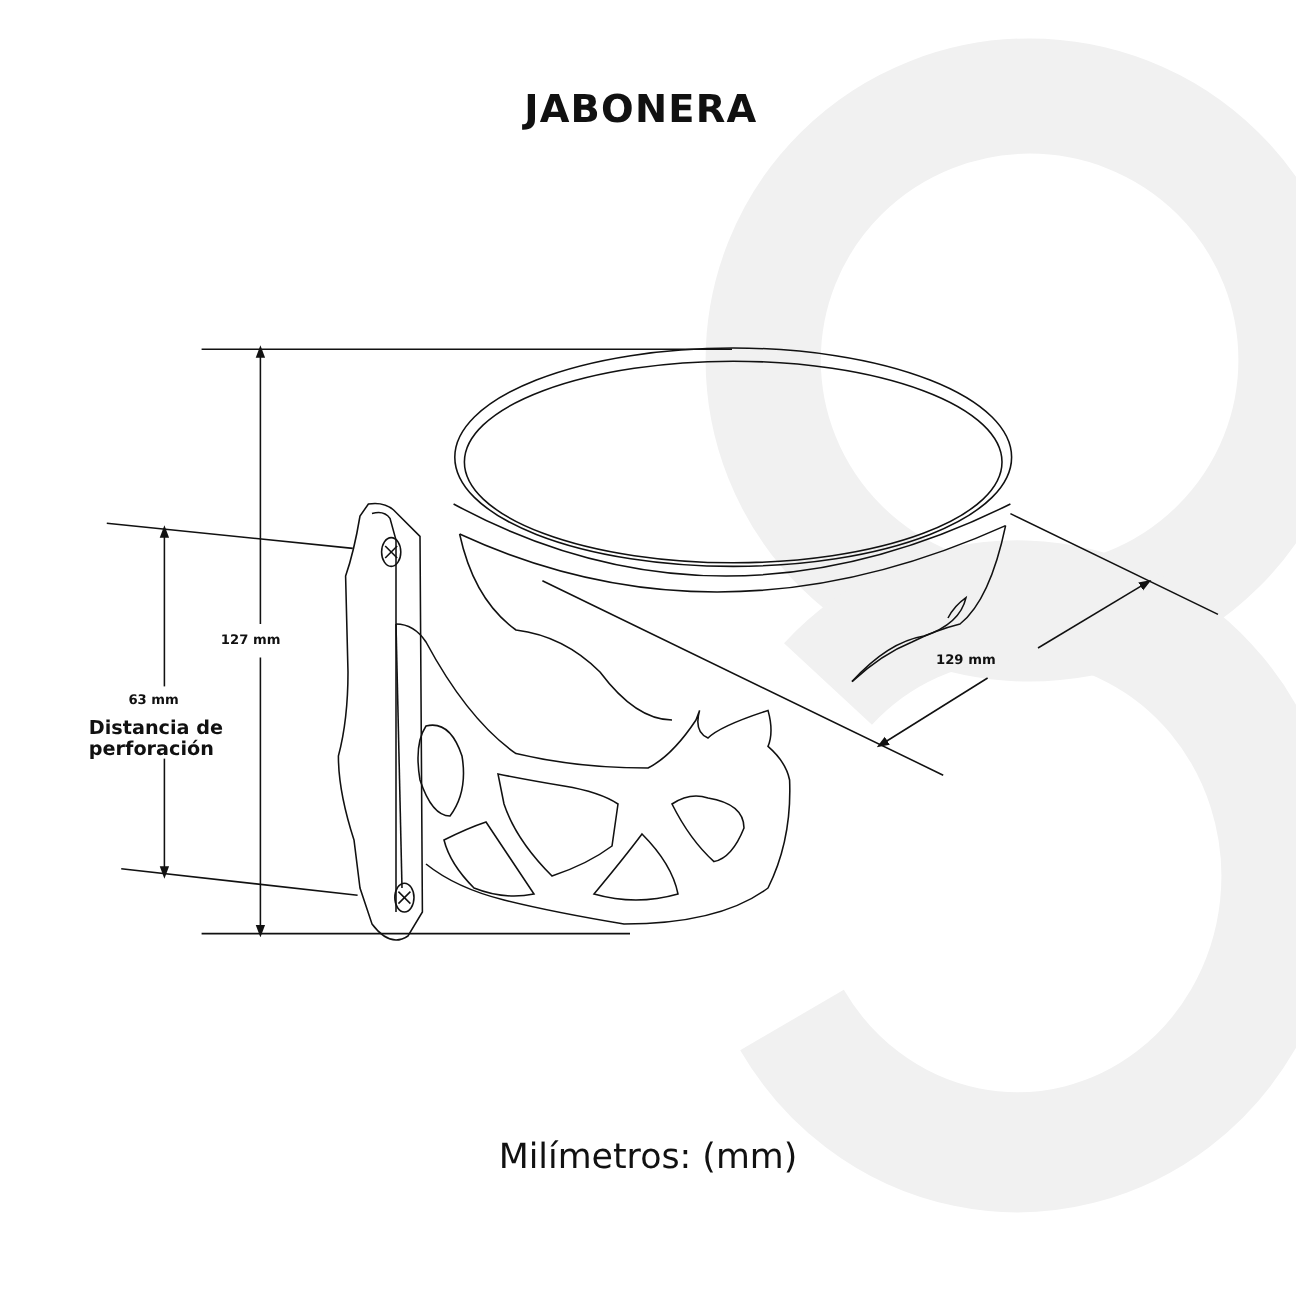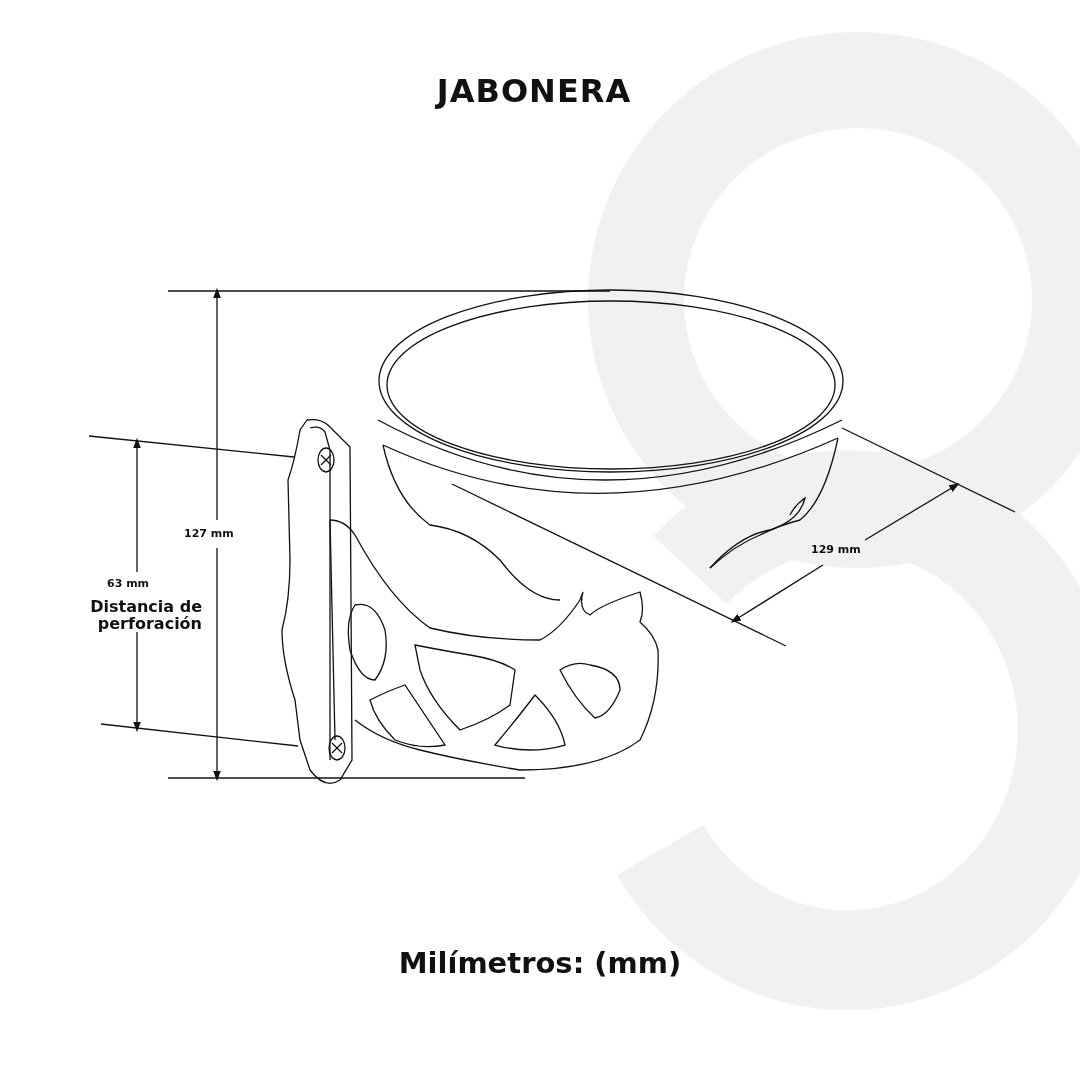--- a/index.html
+++ b/index.html
@@ -3,27 +3,27 @@
 <meta charset="utf-8">
 <style>
   html, body { margin: 0; padding: 0; background: #ffffff; }
   body { width: 1080px; height: 1080px; position: relative; overflow: hidden;
          font-family: "DejaVu Sans", "Liberation Sans", sans-serif; }
   .bg-mark { position: absolute; left: 0; top: 0; width: 1080px; height: 1080px; }
   .drawing { position: absolute; left: 0; top: 0; width: 1080px; height: 1080px; }
   .title { position: absolute; top: 72px; left: 0; width: 1068px; text-align: center;
            font-weight: bold; font-size: 32px; letter-spacing: 1px; color: #111111; }
   .footer { position: absolute; top: 946px; left: 0; width: 1080px; text-align: center;
-            font-weight: bold; font-size: 29px; color: #111111; }
+            font-weight: normal; font-size: 29px; color: #111111; }
   .dim { position: absolute; font-weight: bold; font-size: 11px; color: #111111; background: transparent; white-space: nowrap; }
   .dim-127 { left: 184px; top: 525px; background: #ffffff; padding: 2px 0; }
   .dim-85 { left: 107px; top: 577px; background: #ffffff; }
-  .dim-sub { position: absolute; left: 74px; top: 598px; width: 128px; text-align: right;
+  .dim-sub { position: absolute; left: 74px; top: 598px; width: 128px; text-align: left;
              font-weight: bold; font-size: 16px; line-height: 17px; color: #111111; background: #ffffff; }
-  .dim-129 { left: 809px; top: 543px; background: #f1f1f1; padding: 0 2px; }
+  .dim-129 { left: 778px; top: 543px; background: #f1f1f1; padding: 0 2px; }
 </style>
 </head>
 <body>
 
 <svg class="bg-mark" viewBox="0 0 1080 1080">
   <g fill="none" stroke="#f1f1f1">
     <ellipse cx="858" cy="300" rx="222" ry="220" stroke-width="96"></ellipse>
     <path d="M 660 850 A 220 230 0 1 0 690 570" stroke-width="100"></path>
   </g>
 </svg>

